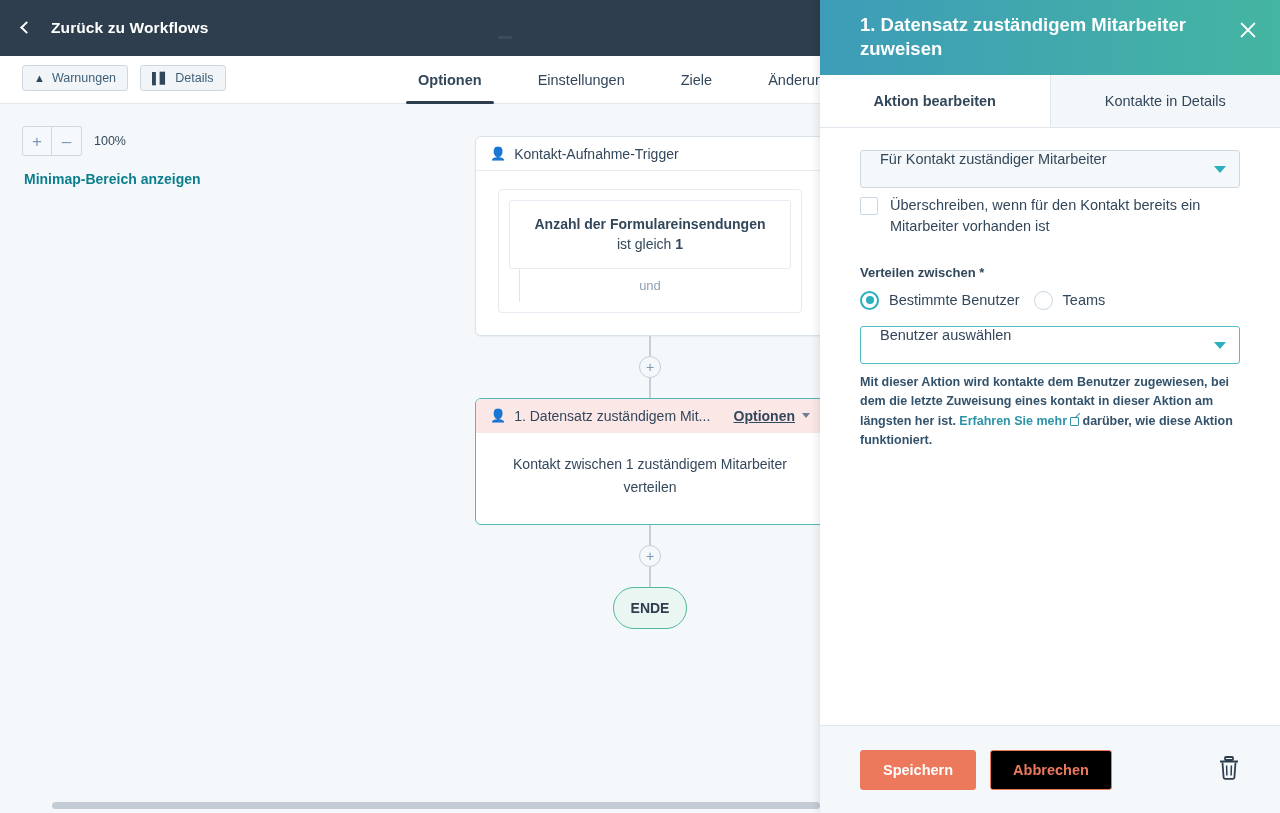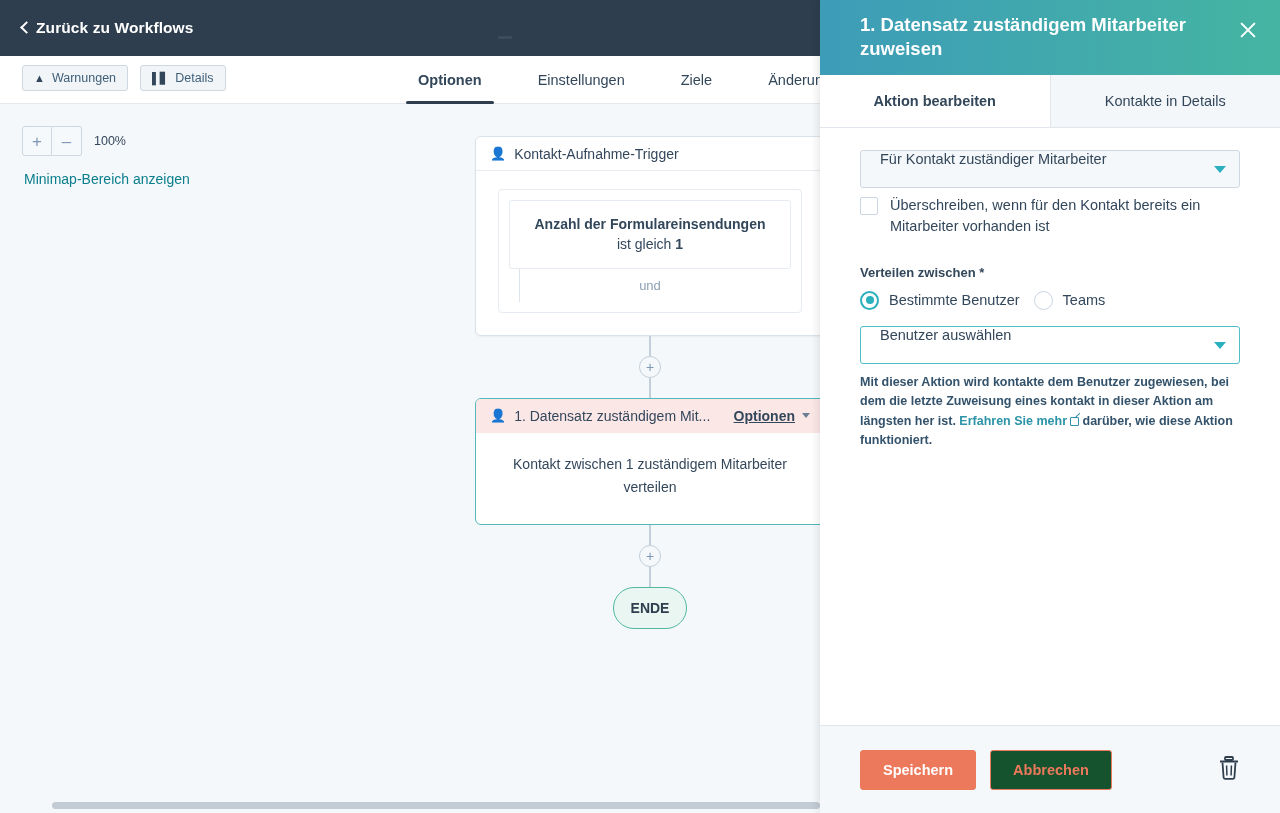--- a/index.html
+++ b/index.html
@@ -10,21 +10,21 @@
     overflow: hidden;
   }
   .app { position: relative; width: 1280px; height: 813px; }
 
   
   .topbar {
     position: absolute; left: 0; top: 0; width: 1280px; height: 56px;
     background: #2e3e4e; display: flex; align-items: center;
   }
   .back-link {
-    display: flex; align-items: center; gap: 5px;
+    display: flex; align-items: center; gap: 20px;
     margin-left: 22px; color: #ffffff; font-size: 15.5px; font-weight: bold;
     cursor: pointer; letter-spacing: .1px;
   }
   .chev-left { display: block; width: 9px; height: 9px;
     border-left: 2.2px solid #fff; border-bottom: 2.2px solid #fff;
     transform: rotate(45deg); margin-bottom: 1px; }
   .name-stub {
     position: absolute; left: 498px; top: 36px; width: 14px; height: 3px;
     background: #3c4c5c; border-radius: 1px;
   }
@@ -63,21 +63,21 @@
   .zoom-btn {
     width: 30px; height: 30px; display: flex; align-items: center; justify-content: center;
     background: #f6f9fb; border: 1px solid #cfd8e0; color: #7c98b6; font-size: 17px;
     cursor: pointer; line-height: 1;
   }
   .zoom-btn.first { border-radius: 3px 0 0 3px; }
   .zoom-btn.last { border-radius: 0 3px 3px 0; border-left: none; }
   .zoom-pct { position: absolute; left: 94px; top: 30px; font-size: 12.5px; color: #33475b; }
   .minimap-link {
     position: absolute; left: 24px; top: 67px;
-    font-size: 14px; font-weight: normal; color: #0a7e8c; cursor: pointer;
+    font-size: 14px; font-weight: bold; color: #0a7e8c; cursor: pointer;
   }
 
   
   .flow { position: absolute; left: 475px; top: 32px; width: 350px; }
   .card {
     background: #ffffff; border: 1px solid #dbe3ea; border-radius: 6px;
     box-shadow: 0 1px 2px rgba(0,0,0,.05);
   }
   .card-head {
     display: flex; align-items: center; gap: 8px;
@@ -213,21 +213,21 @@
 
   .panel-footer {
     height: 88px; border-top: 1px solid #e0e6ec; background: #f5f8fa;
     display: flex; align-items: center; padding: 0 40px; gap: 14px;
   }
   .btn {
     height: 40px; padding: 0 22px; border-radius: 3px; font-size: 14.5px;
     font-weight: bold; cursor: pointer; display: flex; align-items: center; justify-content: center;
   }
   .btn-primary { background: #ec795c; color: #ffffff; border: 1px solid #ec795c; }
-  .btn-secondary { background: #14532d; color: #ec795c; border: 1px solid #ec795c; }
+  .btn-secondary { background: #000000; color: #ec795c; border: 1px solid #ec795c; }
   .trash { margin-left: auto; cursor: pointer; }
 </style>
 </head>
 <body>
 
 <div class="app">
 
   <div class="topbar">
     <div class="back-link">
       <span class="chev-left"></span>

